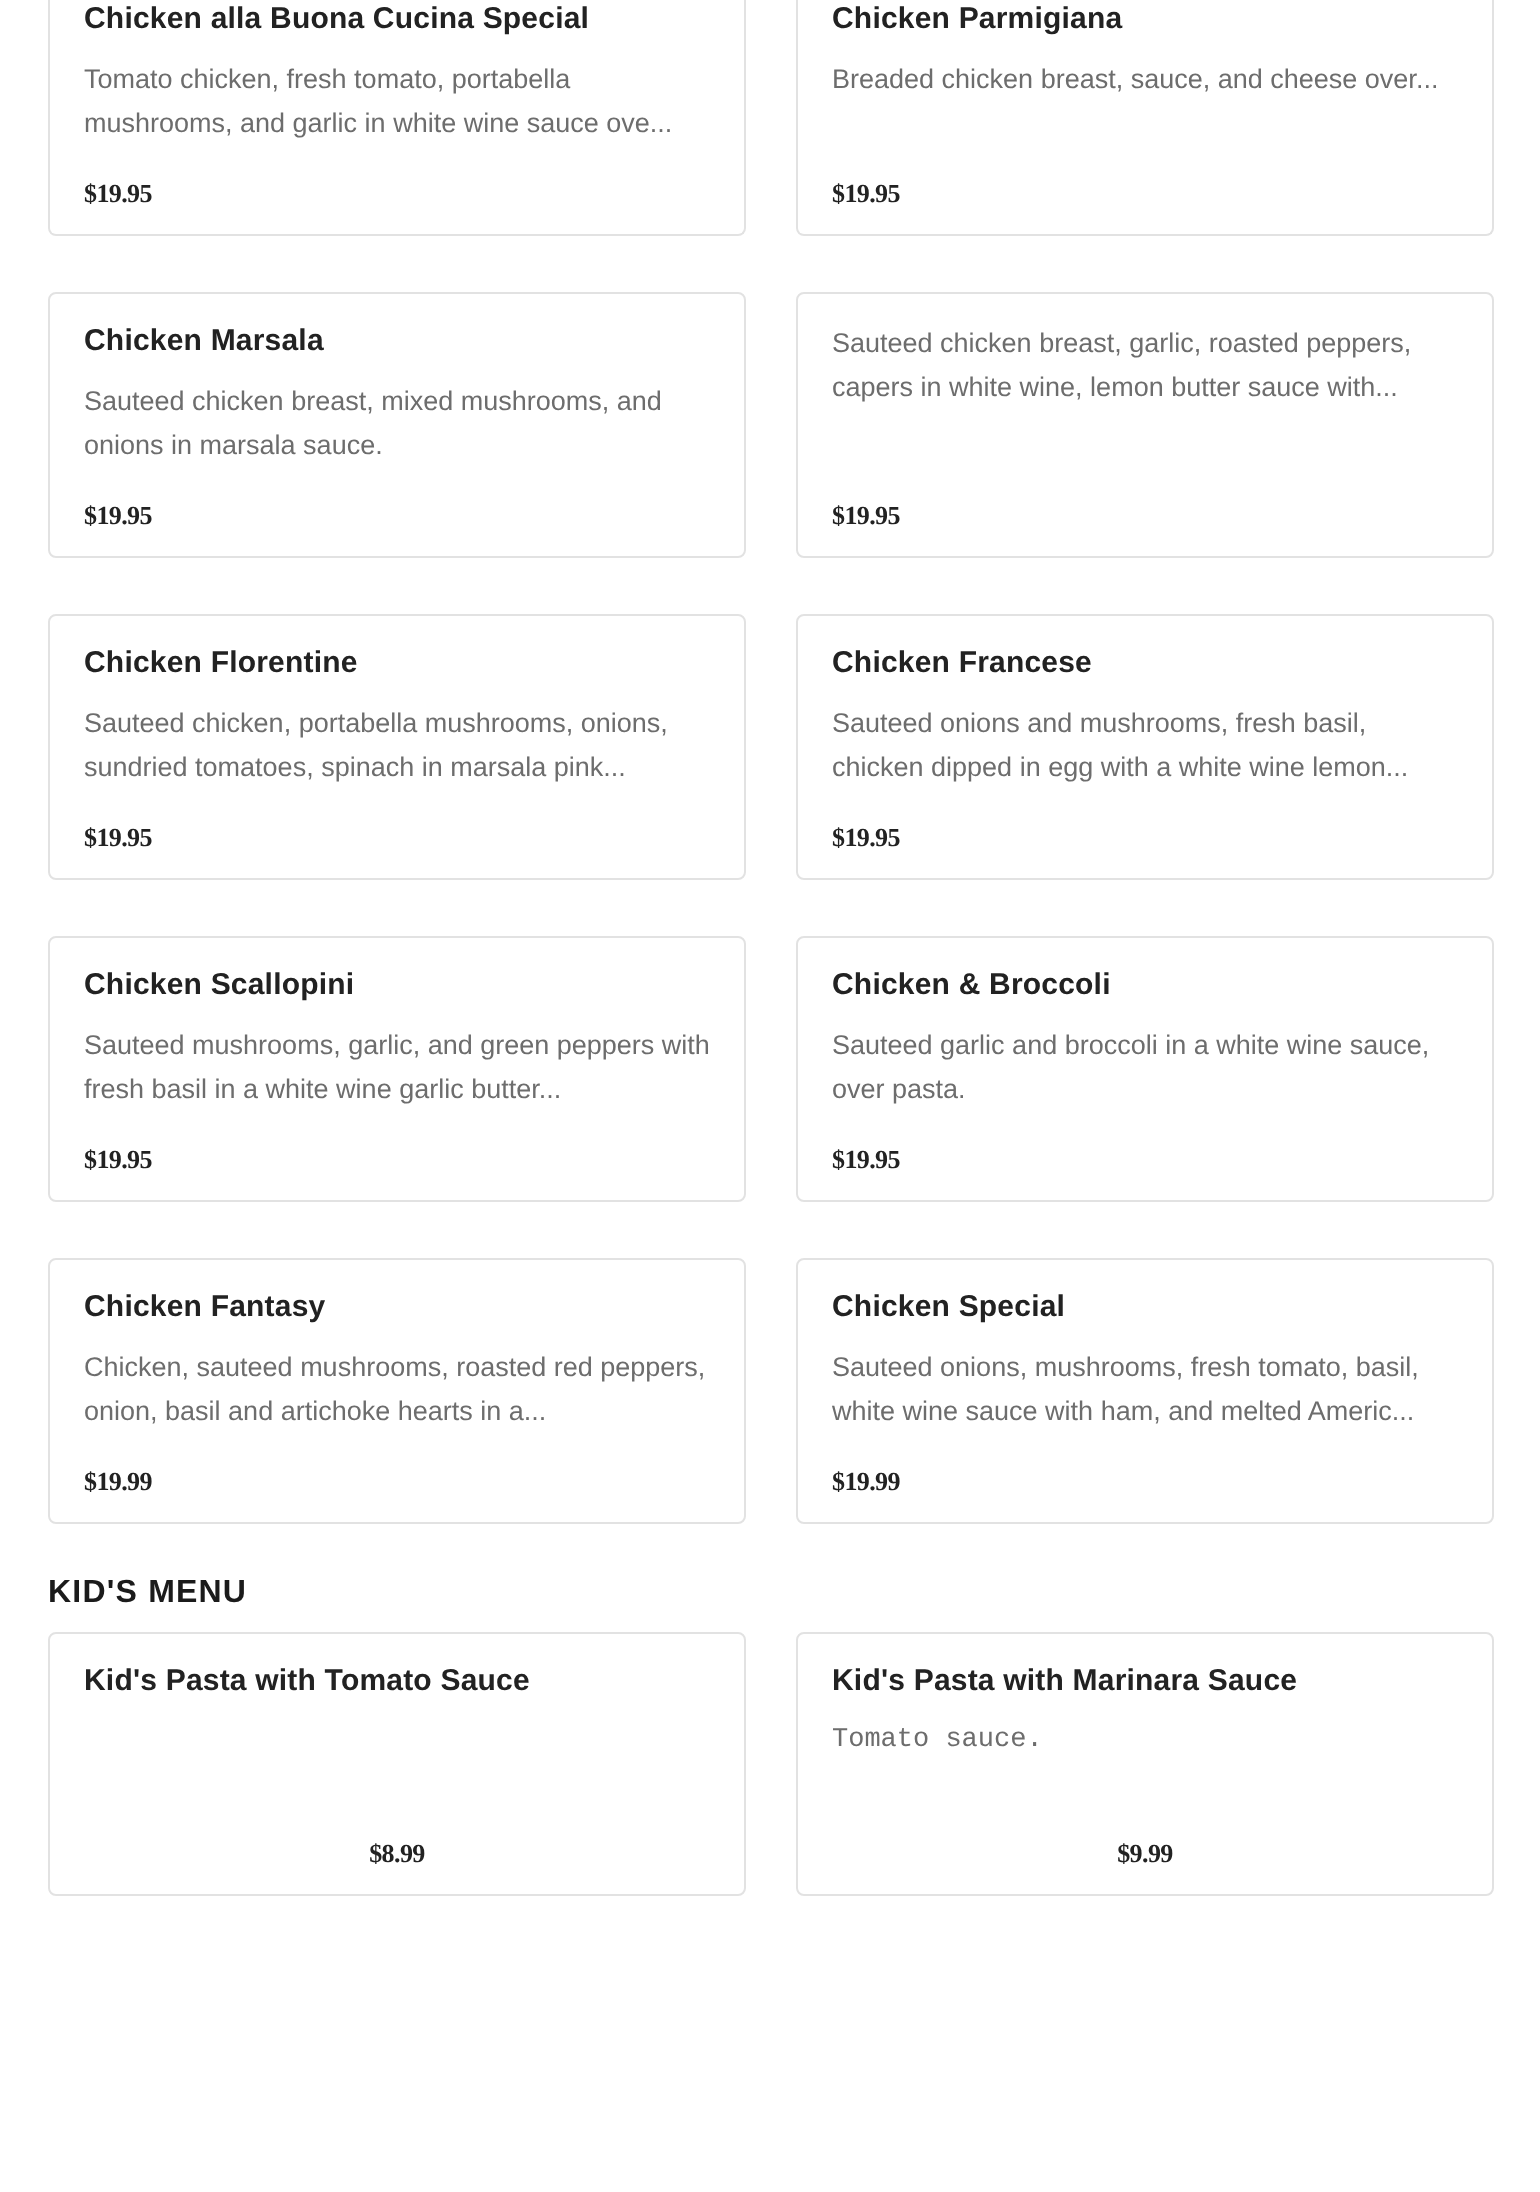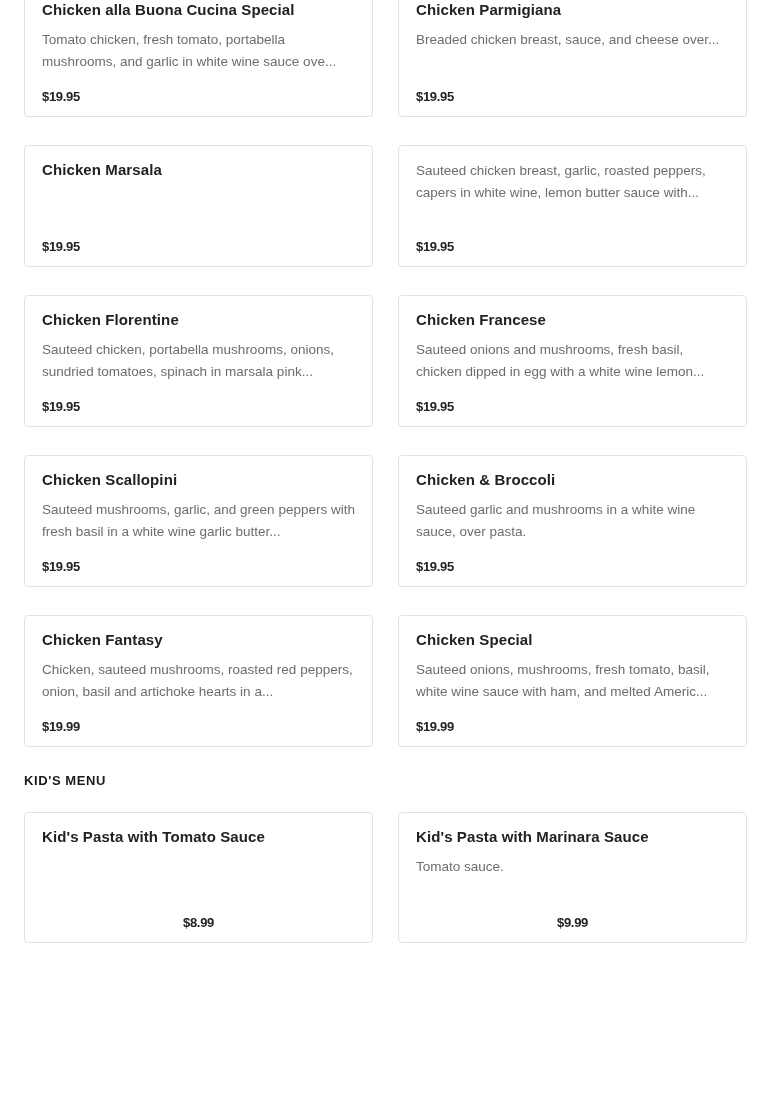--- a/index.html
+++ b/index.html
@@ -54,35 +54,35 @@
     font-size: 13.5px;
     line-height: 22px;
     color: #6d6d6d;
     margin: 0;
     overflow: hidden;
     max-height: 44px;
   }
   .card-price {
     margin-top: auto;
     padding-top: 16px;
-    font-family: Liberation Sans, sans-serif;
+    font-family: Liberation Serif, serif;
     font-size: 13px;
     font-weight: bold;
     color: #222222;
     letter-spacing: -0.3px;
   }
   .section-heading {
-    font-size: 13px;
+    font-size: 16px;
     font-weight: bold;
     letter-spacing: 0.6px;
     color: #1b1b1b;
-    margin: 26px 0 24px 0;
+    margin: 26px 0 10px 0;
   }
   .spacer-top { height: 0px; }
-  .kid-card .card-desc { min-height: 22px; }
+  .kid-card .card-desc { min-height: 22px; font-family: Liberation Mono, monospace; }
   .kid-card .card-price { padding-top: 37px; text-align: center; }
   .bottom-pad { height: 14px; }
 </style>
 </head>
 <body>
 
 <div class="page">
 
   <div class="spacer-top"></div>
 
@@ -95,20 +95,21 @@
     </div>
 
     <div class="card first-row">
       <div class="card-title">Chicken Parmigiana</div>
       <div class="card-desc">Breaded chicken breast, sauce, and cheese over...</div>
       <div class="card-price">$19.95</div>
     </div>
 
     <div class="card">
       <div class="card-title">Chicken Marsala</div>
+      <div class="card-desc">Sauteed chicken breast, mixed mushrooms, and onions in marsala sauce.</div>
       <div class="card-price">$19.95</div>
     </div>
 
     <div class="card">
       <div class="card-desc">Sauteed chicken breast, garlic, roasted peppers, capers in white wine, lemon butter sauce with...</div>
       <div class="card-price">$19.95</div>
     </div>
 
     <div class="card">
       <div class="card-title">Chicken Florentine</div>
@@ -123,21 +124,21 @@
     </div>
 
     <div class="card">
       <div class="card-title">Chicken Scallopini</div>
       <div class="card-desc">Sauteed mushrooms, garlic, and green peppers with fresh basil in a white wine garlic butter...</div>
       <div class="card-price">$19.95</div>
     </div>
 
     <div class="card">
       <div class="card-title">Chicken &amp; Broccoli</div>
-      <div class="card-desc">Sauteed garlic and mushrooms in a white wine sauce, over pasta.</div>
+      <div class="card-desc">Sauteed garlic and broccoli in a white wine sauce, over pasta.</div>
       <div class="card-price">$19.95</div>
     </div>
 
     <div class="card">
       <div class="card-title">Chicken Fantasy</div>
       <div class="card-desc">Chicken, sauteed mushrooms, roasted red peppers, onion, basil and artichoke hearts in a...</div>
       <div class="card-price">$19.99</div>
     </div>
 
     <div class="card">

